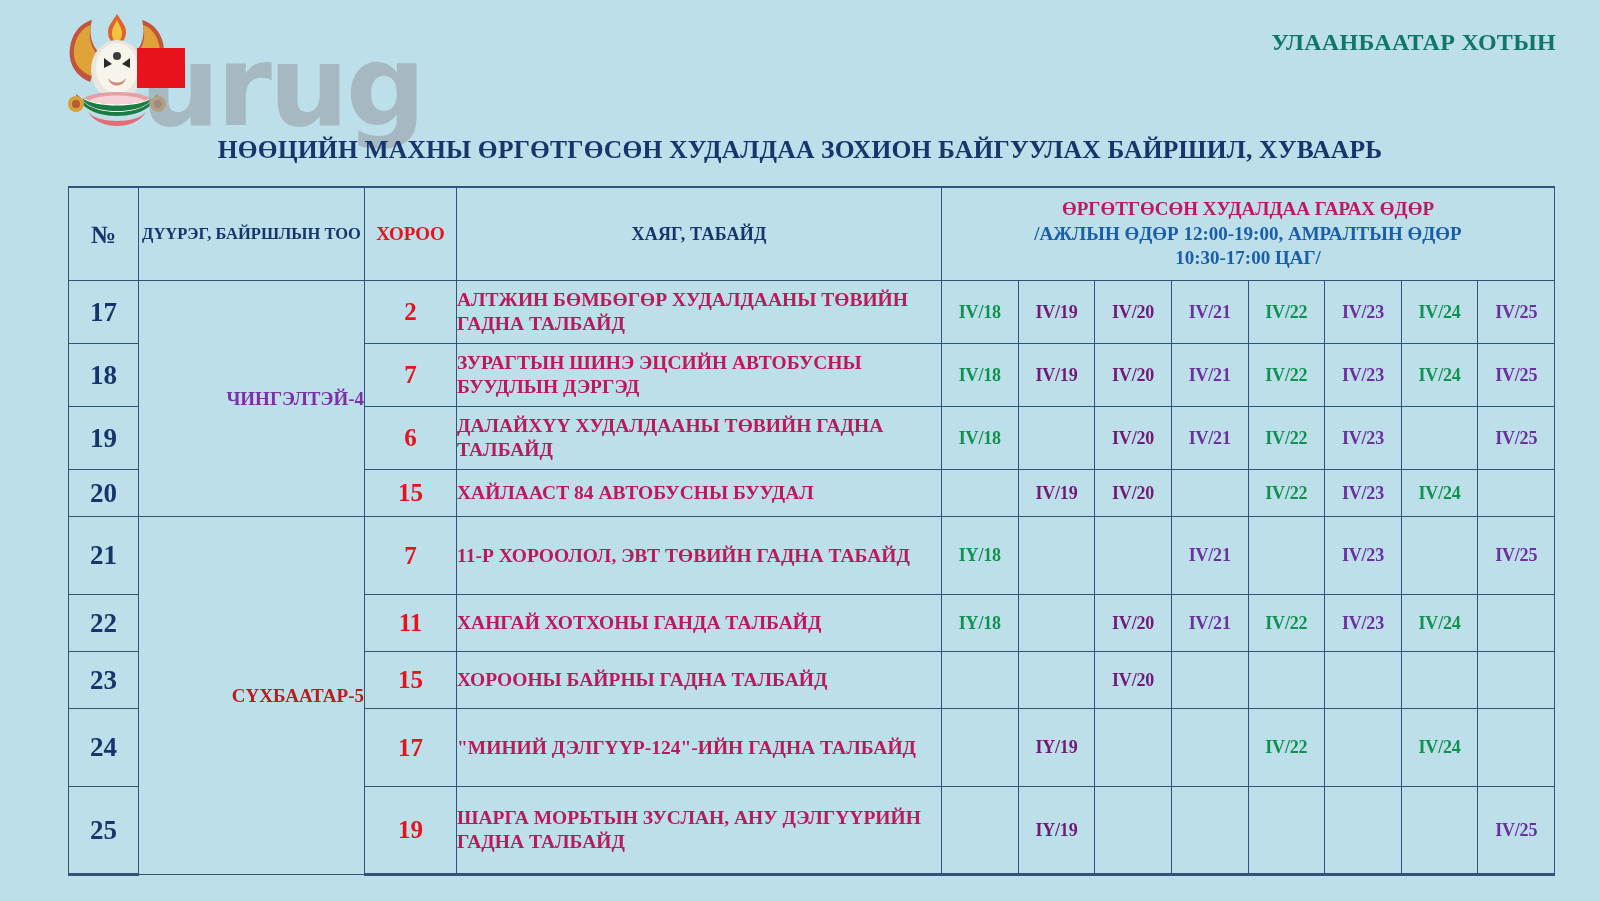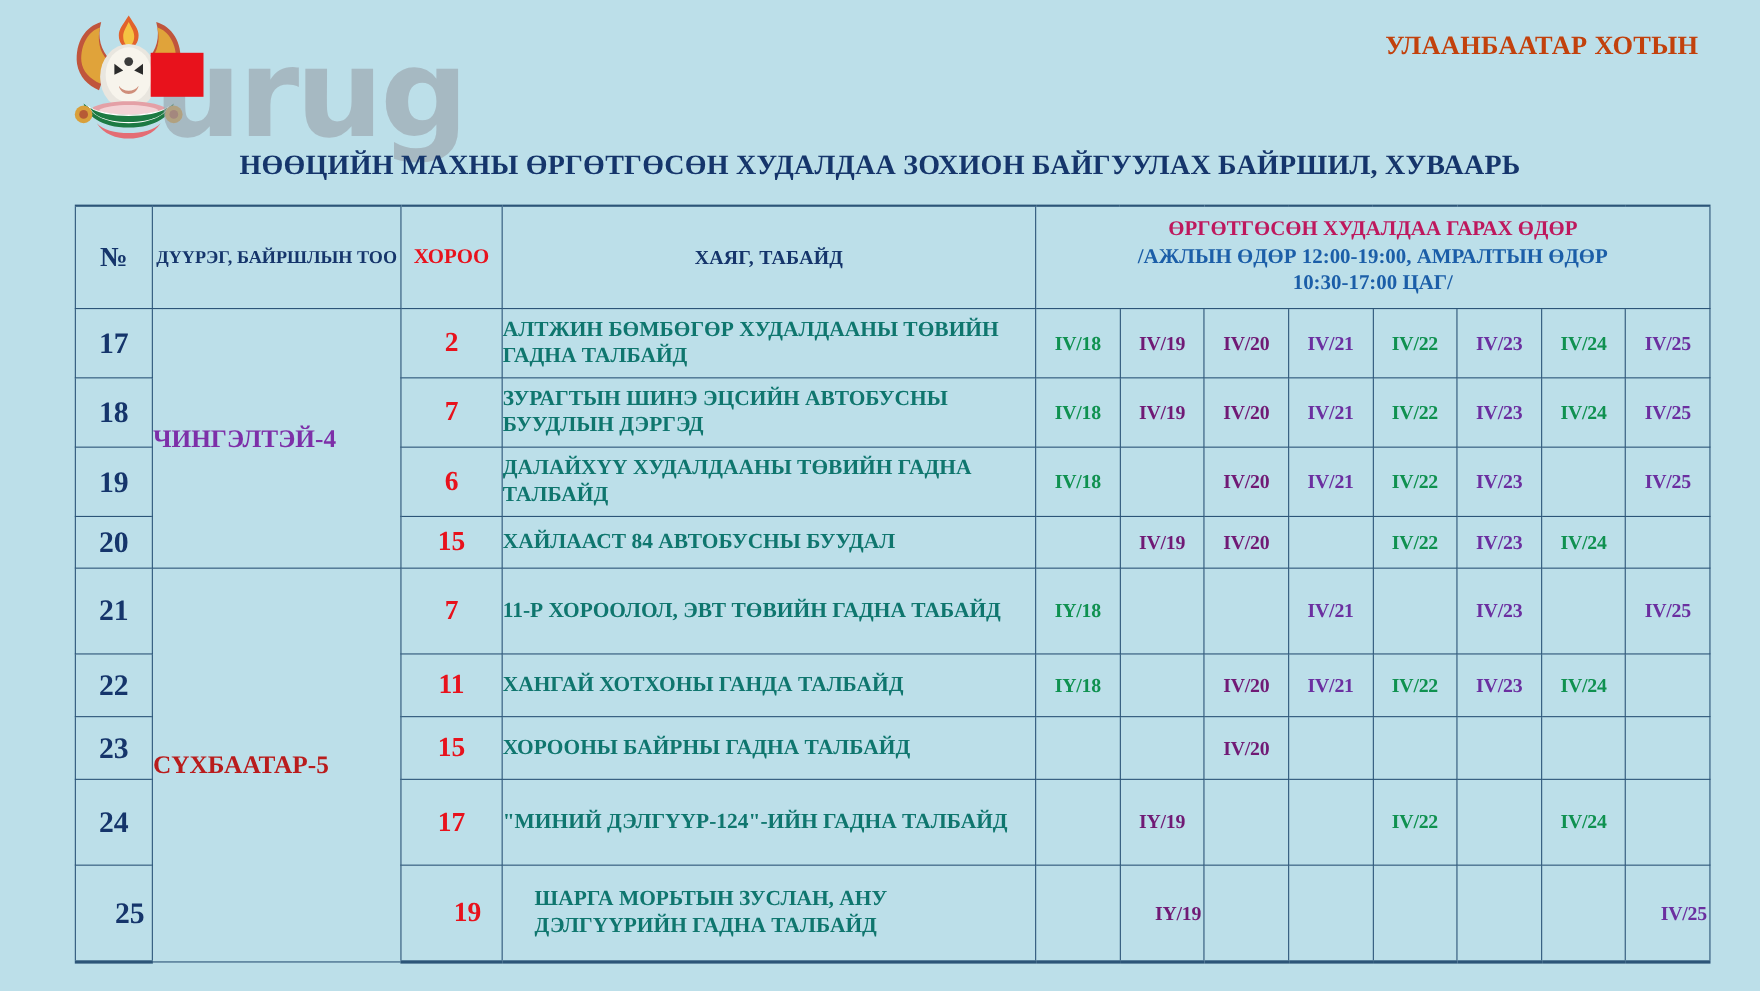--- a/index.html
+++ b/index.html
@@ -46,23 +46,23 @@
   }
   #watermark-square {
     position: absolute;
     left: 137px; top: 48px;
     width: 48px; height: 40px;
     background: #e8121c;
   }
 
   #org-title {
     position: absolute;
-    right: 56px; top: 28px;
-    text-align: center;
-    color: #c2410c;
+    right: 44px; top: 28px;
+    text-align: center;
+    color: #0f766e;
     font-size: 24px;
     font-weight: 700;
     line-height: 1.22;
     letter-spacing: 0.3px;
   }
   #org-title div { white-space: nowrap; }
 
   #doc-title {
     position: absolute;
     left: 0; top: 135px;
@@ -121,54 +121,54 @@
   th.th-dates .l2 { color: #1b5ea8; }
 
   
   td.cell-no {
     text-align: center;
     font-size: 27px;
     font-weight: 700;
     color: #15356b;
   }
   td.cell-dist {
-    text-align: left;
-    font-size: 23px;
+    text-align: right;
+    font-size: 19px;
     font-weight: 700;
   }
   td.cell-dist.dist-purple { color: #7d2fa8; }
   td.cell-dist.dist-blue   { color: #b91c1c; }
 
   td.cell-khoroo {
     text-align: center;
     font-size: 25px;
     font-weight: 700;
     color: #e8121c;
   }
   td.cell-addr {
     font-size: 19.5px;
     font-weight: 700;
-    color: #0f766e;
+    color: #be185d;
     line-height: 1.22;
     padding: 4px 6px 4px 10px;
     text-align: left;
   }
   td.cell-date {
     text-align: center;
     font-size: 18px;
     font-weight: 700;
     letter-spacing: -0.2px;
   }
   td.cell-date.d-green  { color: #0f9150; }
   td.cell-date.d-red    { color: #701a75; }
   td.cell-date.d-purple { color: #6b2fa0; }
 
   
   tr.group-start > td, tr.group-start > th { border-top: 3px solid #2c5578; }
-  #schedule-table tr.last-row > td { border-bottom: 3px solid #2c5578; padding-left: 29px; }
+  #schedule-table tr.last-row > td { border-bottom: 3px solid #2c5578; }
   #schedule-table thead tr th { border-top: 2px solid #2c5578; }
 </style>
 </head>
 <body>
 
 <div id="header-band">
 
   <div id="emblem">
     <svg width="110" height="115" viewBox="0 0 110 115" xmlns="http://www.w3.org/2000/svg">
 

